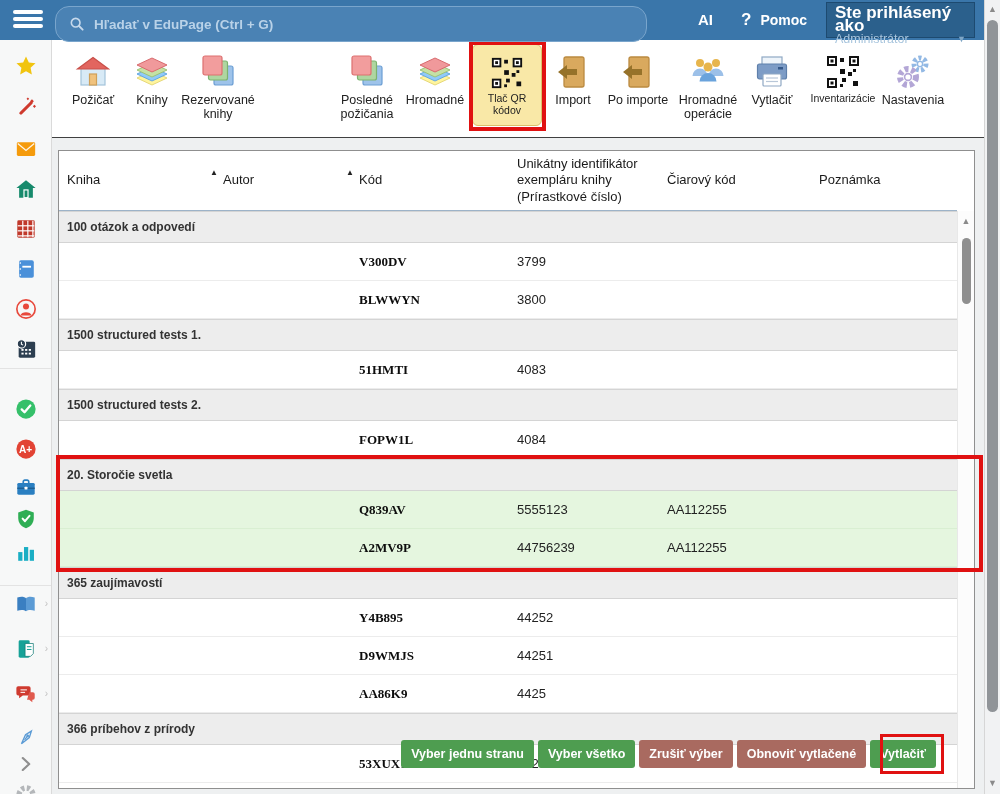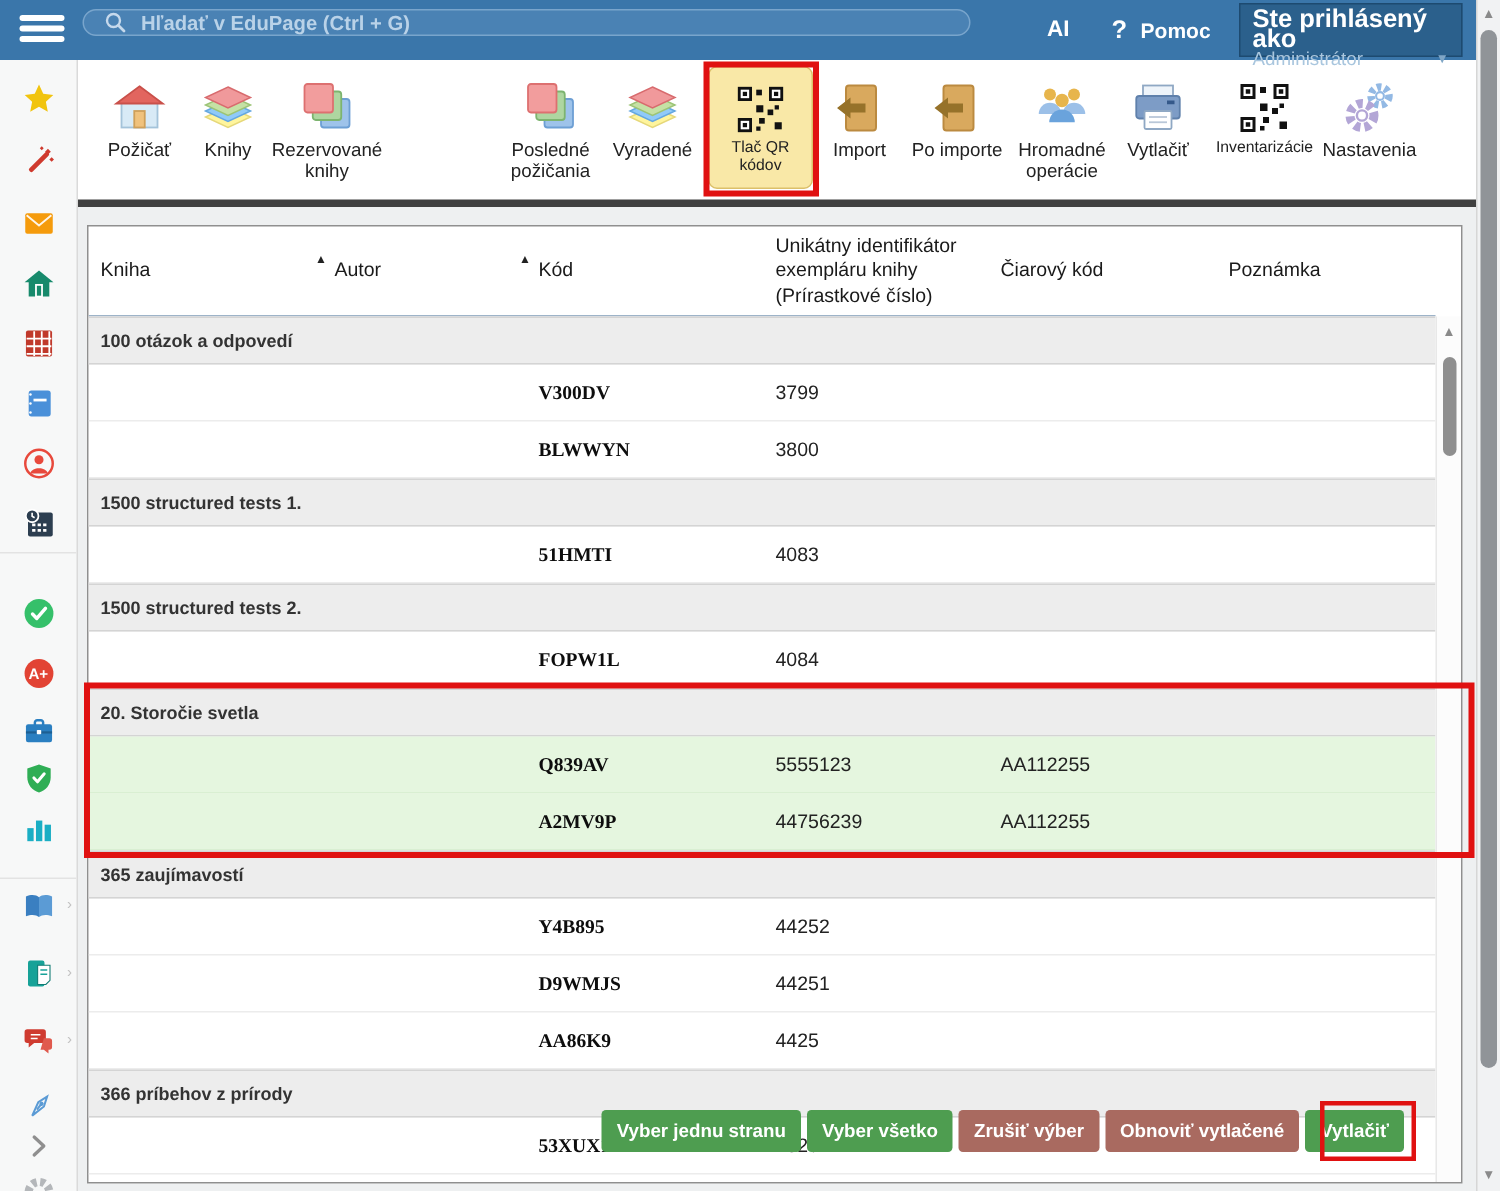--- a/index.html
+++ b/index.html
@@ -3,21 +3,21 @@
 <meta charset="utf-8">
 <style>
   * { margin:0; padding:0; box-sizing:border-box; }
   body { background:#cfcfcf; font-family:"Liberation Sans", sans-serif; }
   .page { position:relative; width:1000px; height:794px; overflow:hidden; background:#eef0f1; }
 
   
   .topbar { position:absolute; left:0; top:0; width:1000px; height:40px; background:#3a76aa; z-index:6; }
   .hamburger { position:absolute; left:13px; top:10px; width:30px; height:21px; cursor:pointer; }
   .hamburger span { display:block; height:3.5px; background:#fff; border-radius:2px; margin-bottom:3.5px; }
-  .search { position:absolute; left:55px; top:6px; width:592px; height:18px; background:#4a82b4;
+  .search { position:absolute; left:55px; top:6px; width:592px; height:36px; background:#4a82b4;
             border:1px solid #79a5cc; border-radius:14px; display:flex; align-items:center;
             color:#b9d2e8; font-size:13.5px; font-weight:bold; padding-left:13px; gap:9px; cursor:text; }
   .top-ai { position:absolute; left:698px; top:11px; color:#fff; font-weight:bold; font-size:15px; cursor:pointer; }
   .top-help { position:absolute; left:741px; top:10px; color:#fff; font-weight:bold; font-size:14px;
               display:flex; gap:9px; align-items:center; cursor:pointer; }
   .top-help .qmark { font-size:17px; }
   .userbox { position:absolute; left:826px; top:2px; width:149px; height:36px; background:#2b608c;
              border:1px solid #1d4a70; padding:3px 8px 0 8px; cursor:pointer; }
   .userbox .l1 { color:#fff; font-weight:bold; font-size:17px; line-height:13px; }
   .userbox .l2 { color:#a9c6de; font-size:12.5px; line-height:15px; display:flex; justify-content:space-between; align-items:center; }
@@ -31,21 +31,21 @@
 
   
   .sidebar { position:absolute; left:0; top:40px; width:52px; height:754px; background:#f7f8f8;
              border-right:1px solid #dadada; z-index:2; overflow:hidden; }
   .sb-item { position:absolute; left:0; width:51px; height:24px; display:flex; justify-content:center; align-items:center; cursor:pointer; }
   .sb-item .subchev { position:absolute; right:3px; top:6px; color:#c2c2c2; font-size:10px; }
   .sb-div { position:absolute; left:0; width:51px; height:1px; background:#e3e3e3; }
 
   
   .toolbar { position:absolute; left:52px; top:40px; width:932px; height:98px; background:#fff;
-             border-bottom:5px solid #404040; z-index:1; }
+             border-bottom:1px solid #404040; z-index:1; }
   .tb-item { position:absolute; top:8px; transform:translateX(-50%); text-align:center; width:92px; cursor:pointer; }
   .tb-item .ticon { height:42px; display:flex; align-items:flex-end; justify-content:center; }
   .tb-label { font-size:12.5px; color:#222; line-height:1.12; margin-top:3px; }
   .tb-label.small { font-size:10.5px; }
   .tb-item.active { top:4px; width:70px; background:#f9e8a7; border:1px solid #dcc06a; border-radius:6px; padding:5px 0 8px 0; }
   .tb-item.active .ticon { height:40px; }
 
   
   .lib-table { position:absolute; left:58px; top:150px; width:917px; height:639px; background:#fff;
                border:1px solid #8f8f8f; overflow:hidden; z-index:1; }
@@ -319,21 +319,21 @@
       </div>
       <div class="tb-item" style="left: 383px;">
         <div class="ticon">
           <svg width="36" height="36" viewBox="0 0 36 36">
             <polygon points="18,17 33,24 18,31 3,24" fill="#fff59d" stroke="#e6d87a" stroke-width="1"></polygon>
             <polygon points="18,13 33,20 18,27 3,20" fill="#90caf9" stroke="#64a7e0" stroke-width="1"></polygon>
             <polygon points="18,9 33,16 18,23 3,16" fill="#c5e1a5" stroke="#9cc476" stroke-width="1"></polygon>
             <polygon points="18,4 33,11 18,18 3,11" fill="#f0999b" stroke="#d86b6e" stroke-width="1"></polygon>
           </svg>
         </div>
-        <div class="tb-label">Vyradené</div>
+        <div class="tb-label">Hromadné</div>
       </div>
       <div class="tb-item active" style="left: 455px;">
         <div class="ticon">
           <svg width="34" height="34" viewBox="0 0 36 36">
             <g fill="#111">
               <rect x="2" y="2" width="10" height="10"></rect>
               <rect x="24" y="2" width="10" height="10"></rect>
               <rect x="2" y="24" width="10" height="10"></rect>
             </g>
             <g fill="#fff">

